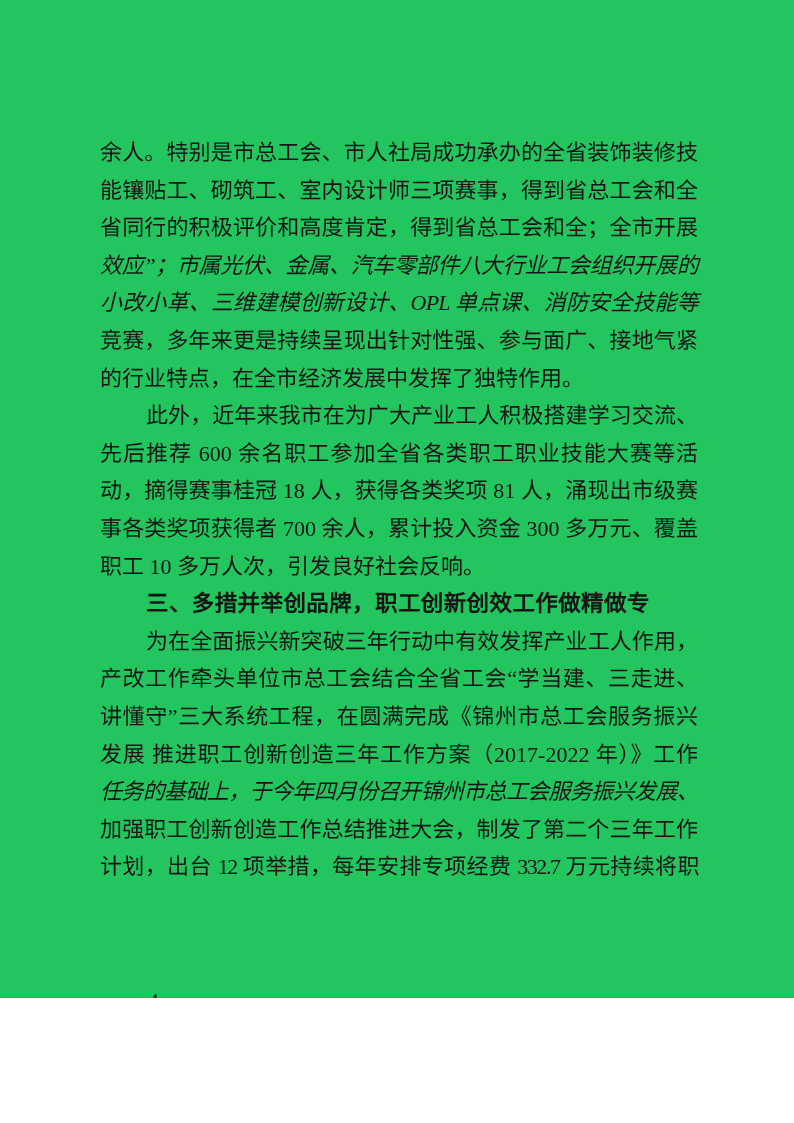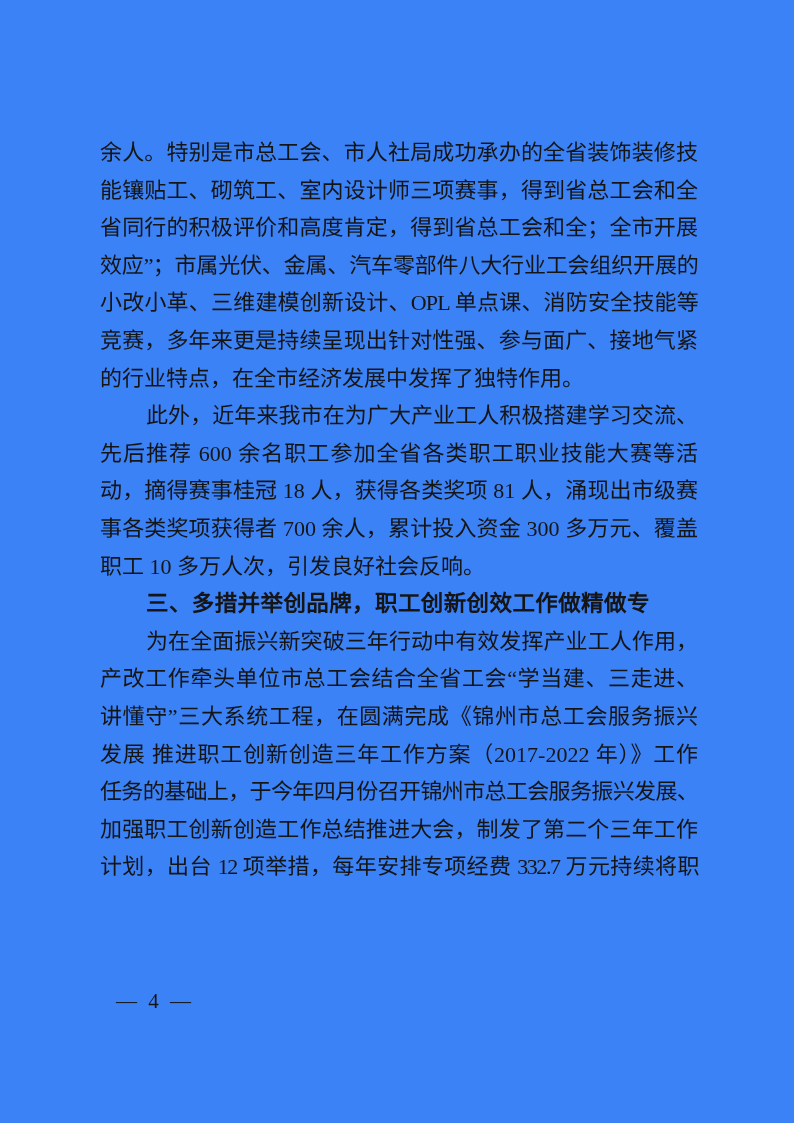--- a/index.html
+++ b/index.html
@@ -4,41 +4,41 @@
 <style>
   * { margin: 0; padding: 0; box-sizing: border-box; }
   html, body { background: #ffffff; }
   body {
     width: 794px; height: 1123px;
     font-family: "Liberation Serif", "DejaVu Serif", serif;
     color: #151515;
   }
   .sheet {
     position: relative;
-    width: 794px; height: 1123px;
-    background: #3b82f6;
+    width: 794px; height: 998px;
+    background: #22c55e;
     overflow: hidden;
   }
   .content {
     position: absolute;
     left: 100px; top: 134px;
     width: 598px;
   }
   .line {
     height: 37.6px;
     line-height: 37.6px;
     font-size: 22px;
     white-space: nowrap;
     text-align: justify;
     text-align-last: justify;
     overflow: visible;
   }
   .line.last { text-align: right; text-align-last: left; }
   .line.indent { text-indent: 46px; }
-  .line.tight { letter-spacing: -0.8px; }
+  .line.tight { letter-spacing: -0.8px; font-style: italic; }
   .line.tighter { letter-spacing: -1.4px; }
   .line.heading {
     font-family: "Liberation Sans", "DejaVu Sans", sans-serif;
     font-weight: 700;
     font-size: 22.5px;
     letter-spacing: 0.4px;
     text-align: right;
     text-align-last: left;
   }
   .page-number {

